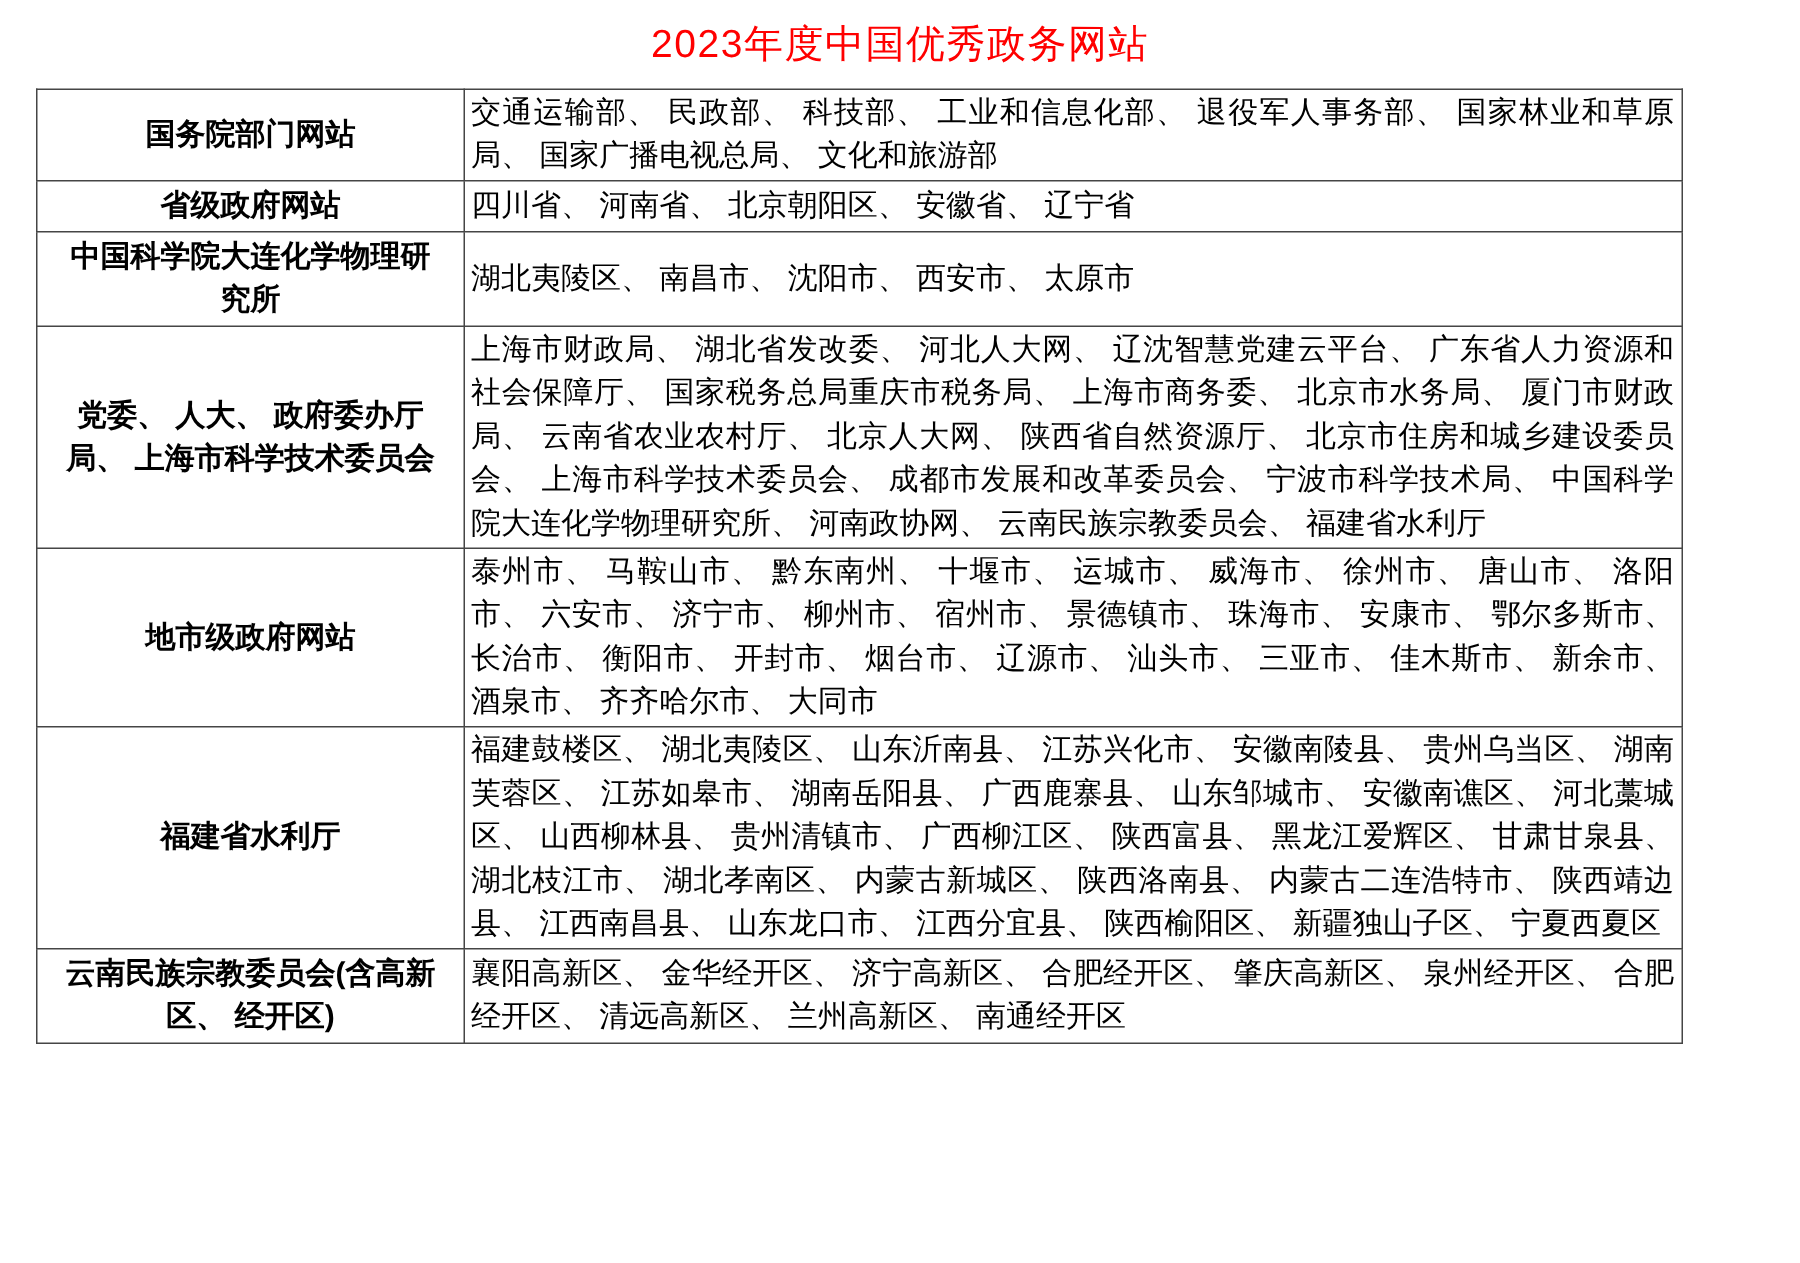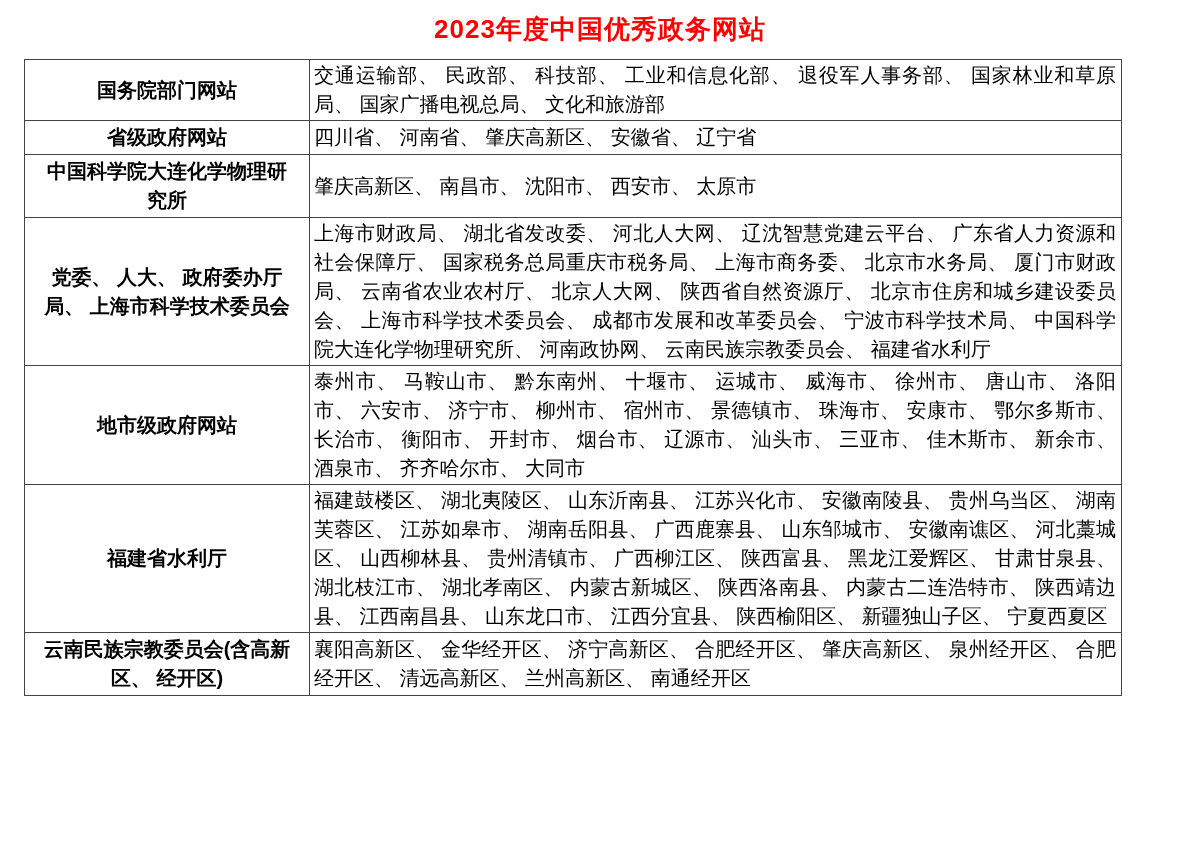--- a/index.html
+++ b/index.html
@@ -13,21 +13,21 @@
   .page {
     width: 1200px;
     height: 842px;
     background: #ffffff;
     overflow: hidden;
     box-sizing: border-box;
   }
   .doc-title {
     text-align: center;
     font-size: 26px;
-    font-weight: bold;
+    font-weight: normal;
     margin: 0;
     padding-top: 12px;
     letter-spacing: 1px;
   }
   table.award-table {
     border-collapse: collapse;
     table-layout: fixed;
     width: 1098px;
     margin: 12px 0 0 24px;
   }
@@ -57,25 +57,25 @@
   <h1 class="doc-title" style="color: rgb(255, 0, 0);">2023年度中国优秀政务网站</h1>
 
   <table class="award-table">
     <tbody>
         <tr>
           <td class="cat">国务院部门网站</td>
           <td class="sites">交通运输部、 民政部、 科技部、 工业和信息化部、 退役军人事务部、 国家林业和草原局、 国家广播电视总局、 文化和旅游部</td>
         </tr>
         <tr>
           <td class="cat">省级政府网站</td>
-          <td class="sites">四川省、 河南省、 肇庆高新区、 安徽省、 辽宁省</td>
+          <td class="sites">四川省、 河南省、 北京朝阳区、 安徽省、 辽宁省</td>
         </tr>
         <tr>
           <td class="cat">中国科学院大连化学物理研究所</td>
-          <td class="sites">肇庆高新区、 南昌市、 沈阳市、 西安市、 太原市</td>
+          <td class="sites">湖北夷陵区、 南昌市、 沈阳市、 西安市、 太原市</td>
         </tr>
         <tr>
           <td class="cat">党委、 人大、 政府委办厅局、 上海市科学技术委员会</td>
           <td class="sites">上海市财政局、 湖北省发改委、 河北人大网、 辽沈智慧党建云平台、 广东省人力资源和社会保障厅、 国家税务总局重庆市税务局、 上海市商务委、 北京市水务局、 厦门市财政局、 云南省农业农村厅、 北京人大网、 陕西省自然资源厅、 北京市住房和城乡建设委员会、 上海市科学技术委员会、 成都市发展和改革委员会、 宁波市科学技术局、 中国科学院大连化学物理研究所、 河南政协网、 云南民族宗教委员会、 福建省水利厅</td>
         </tr>
         <tr>
           <td class="cat">地市级政府网站</td>
           <td class="sites">泰州市、 马鞍山市、 黔东南州、 十堰市、 运城市、 威海市、 徐州市、 唐山市、 洛阳市、 六安市、 济宁市、 柳州市、 宿州市、 景德镇市、 珠海市、 安康市、 鄂尔多斯市、 长治市、 衡阳市、 开封市、 烟台市、 辽源市、 汕头市、 三亚市、 佳木斯市、 新余市、 酒泉市、 齐齐哈尔市、 大同市</td>
         </tr>
         <tr>

